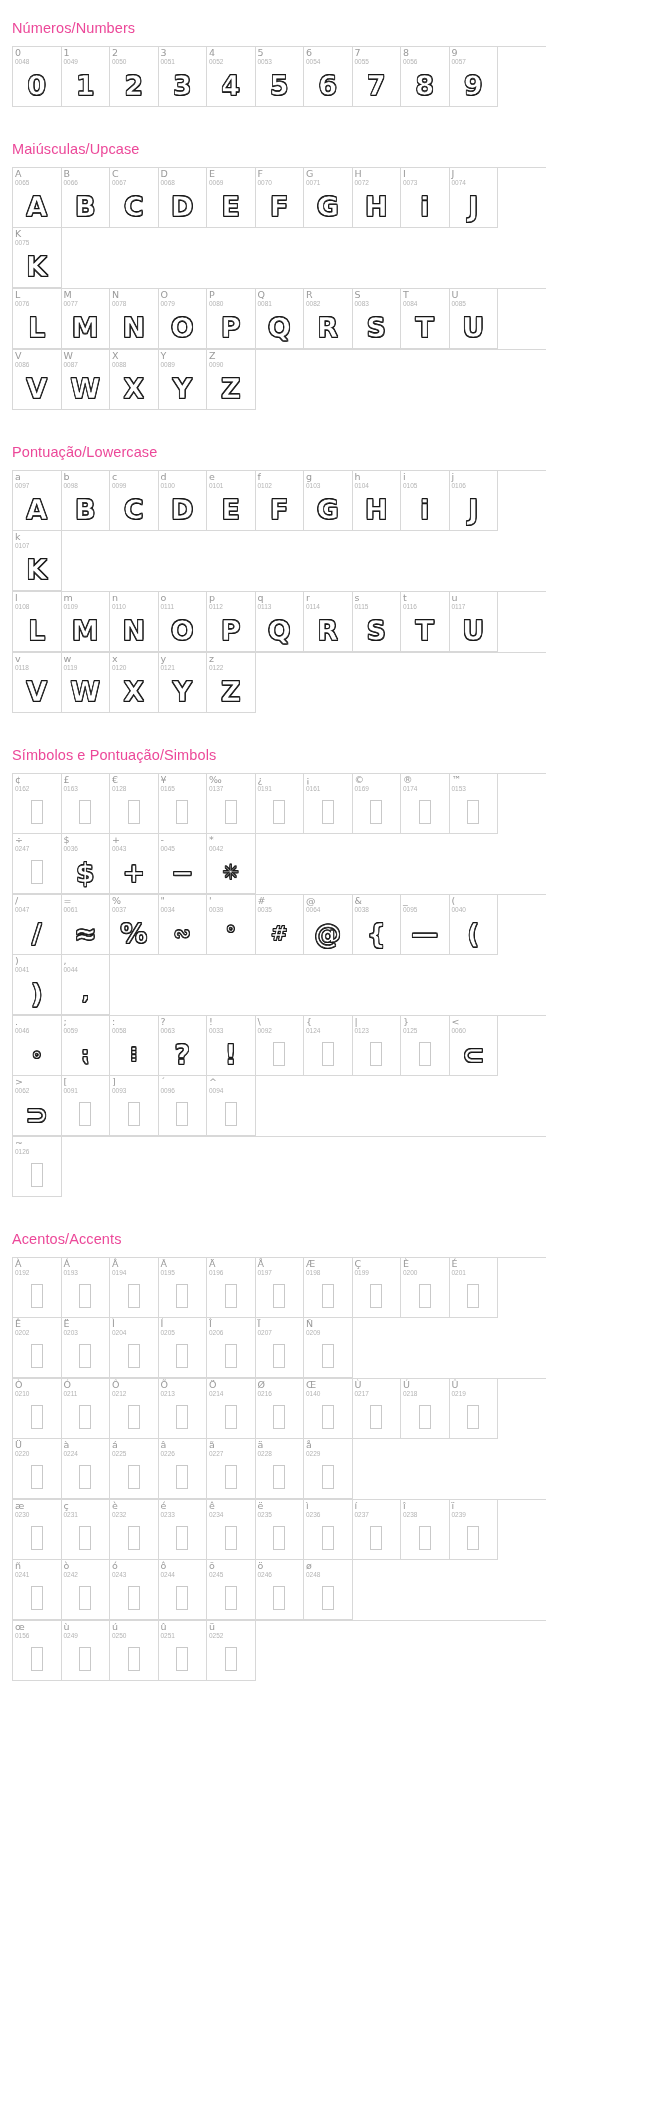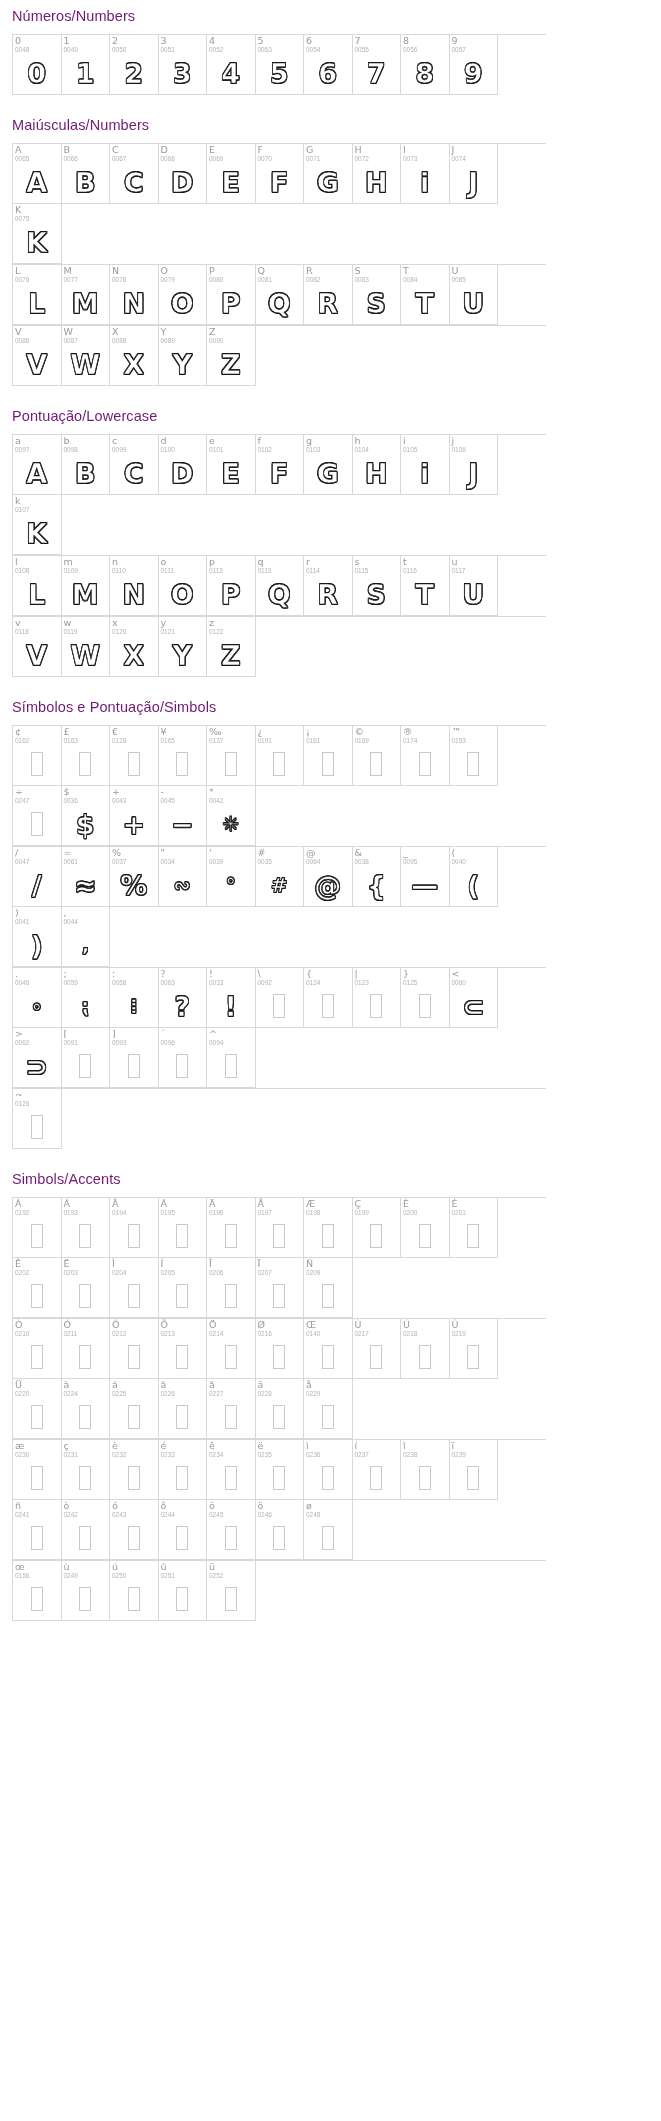--- a/index.html
+++ b/index.html
@@ -15,22 +15,22 @@
   }
   .page {
     width: 661px;
     padding: 0 0 20px 0;
   }
   .section {
     margin: 0 0 0 0;
   }
   .section-title {
     font-size: 14.5px;
-    color: #701a75;
-    padding: 8px 0 10px 12px;
+    color: #ec4899;
+    padding: 20px 0 10px 12px;
     letter-spacing: 0.1px;
   }
   .grid {
     display: flex;
     flex-wrap: wrap;
     margin-left: 12px;
     border-left: 1px solid #d8d8d8;
     border-top: 1px solid #d8d8d8;
     width: 534px;
   }
@@ -174,21 +174,21 @@
           <div class="hdr">
             <span class="ch">9</span>
             <span class="code">0057</span>
           </div>
           <div class="glyph outline">9</div>
         </div>
       </div>
       <div class="spacer"></div>
     </div>
     <div class="section">
-      <div class="section-title">Maiúsculas/Numbers</div>
+      <div class="section-title">Maiúsculas/Upcase</div>
       <div class="grid">
         <div class="cell">
           <div class="hdr">
             <span class="ch">A</span>
             <span class="code">0065</span>
           </div>
           <div class="glyph outline">A</div>
         </div>
         <div class="cell">
           <div class="hdr">
@@ -871,21 +871,21 @@
           <div class="hdr">
             <span class="ch">~</span>
             <span class="code">0126</span>
           </div>
           <div class="glyph tofu"></div>
         </div>
       </div>
       <div class="spacer"></div>
     </div>
     <div class="section">
-      <div class="section-title">Simbols/Accents</div>
+      <div class="section-title">Acentos/Accents</div>
       <div class="grid">
         <div class="cell">
           <div class="hdr">
             <span class="ch">À</span>
             <span class="code">0192</span>
           </div>
           <div class="glyph tofu"></div>
         </div>
         <div class="cell">
           <div class="hdr">

